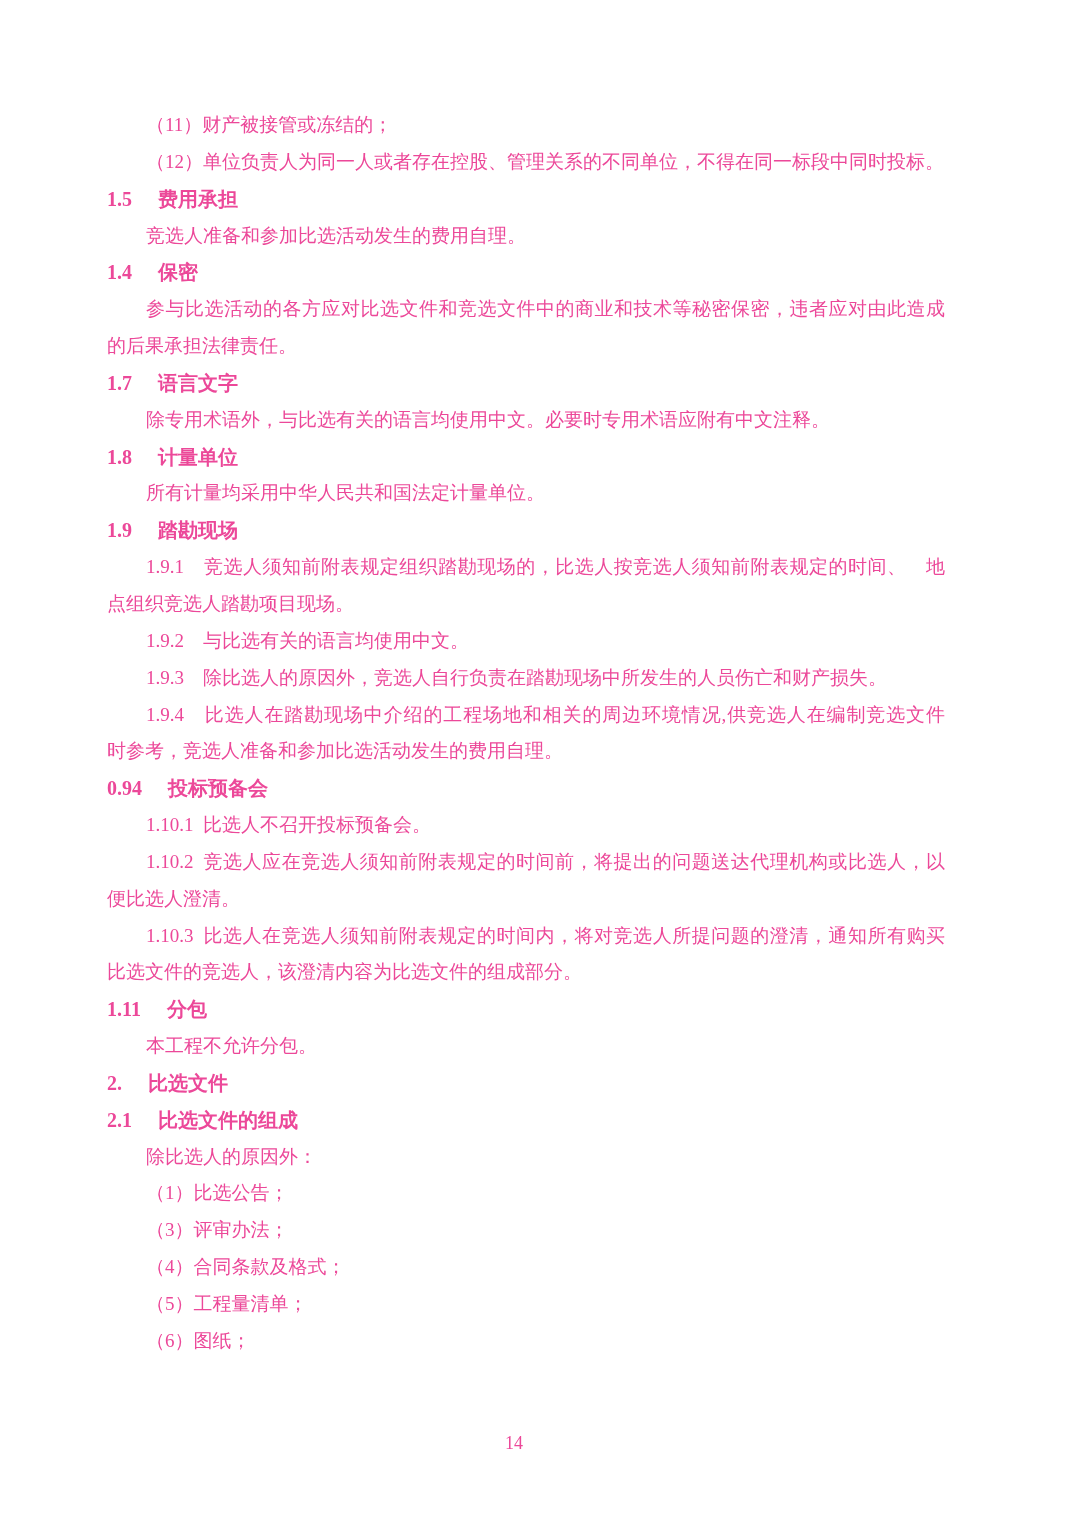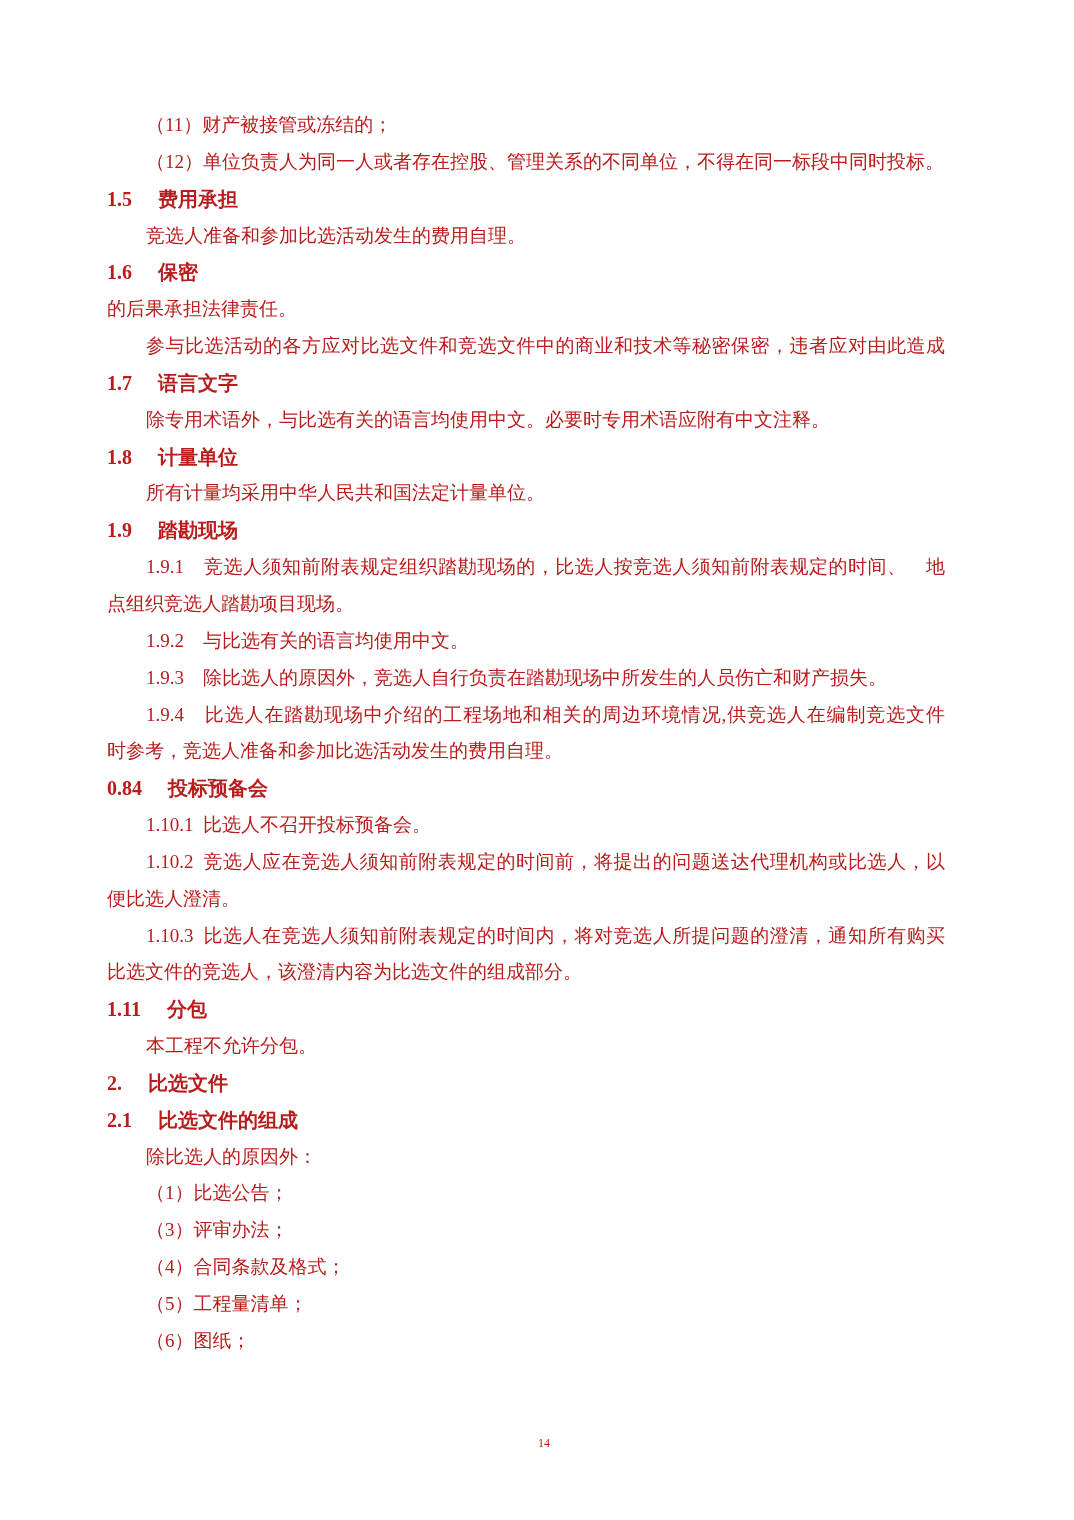--- a/index.html
+++ b/index.html
@@ -2,21 +2,21 @@
 <html><head>
 <meta charset="utf-8">
 <style>
   html,body{margin:0;padding:0;background:#e8e8e8;}
   .page{
     position:relative;
     width:1074px;height:1520px;
     margin:0 auto;
     background:#ffffff;
     font-family:"Liberation Serif","DejaVu Serif",serif;
-    color:#b91c1c;
+    color:#ec4899;
     overflow:hidden;
   }
   .content{
     position:absolute;
     left:107px;top:107px;
     width:838px;
   }
   .line{
     height:36.85px;
     line-height:36.85px;
@@ -35,51 +35,51 @@
   }
   .h-num{
     font-family:"Liberation Serif","DejaVu Serif",serif;
     margin-right:26px;
   }
   .h-title{
     font-family:Liberation Mono, monospace;
   }
   .footer{
     position:absolute;
-    left:125px;top:1428px;
+    left:95px;top:1428px;
     width:838px;
     text-align:center;
-    font-size:12px;
+    font-size:18px;
     line-height:30px;
   }
 </style>
 </head>
 <body>
 
 <div class="page">
   <div class="content" id="content">
       <div class="line indent">（11）财产被接管或冻结的；</div>
       <div class="line indent">（12）单位负责人为同一人或者存在控股、管理关系的不同单位，不得在同一标段中同时投标。</div>
       <div class="line heading"><span class="h-num">1.5</span><span class="h-title">费用承担</span></div>
       <div class="line indent">竞选人准备和参加比选活动发生的费用自理。</div>
-      <div class="line heading"><span class="h-num">1.6</span><span class="h-title">保密</span></div>
+      <div class="line heading"><span class="h-num">1.4</span><span class="h-title">保密</span></div>
+      <div class="line indent fill">参与比选活动的各方应对比选文件和竞选文件中的商业和技术等秘密保密，违者应对由此造成</div>
       <div class="line">的后果承担法律责任。</div>
-      <div class="line indent fill">参与比选活动的各方应对比选文件和竞选文件中的商业和技术等秘密保密，违者应对由此造成</div>
       <div class="line heading"><span class="h-num">1.7</span><span class="h-title">语言文字</span></div>
       <div class="line indent">除专用术语外，与比选有关的语言均使用中文。必要时专用术语应附有中文注释。</div>
       <div class="line heading"><span class="h-num">1.8</span><span class="h-title">计量单位</span></div>
       <div class="line indent">所有计量均采用中华人民共和国法定计量单位。</div>
       <div class="line heading"><span class="h-num">1.9</span><span class="h-title">踏勘现场</span></div>
       <div class="line indent fill">1.9.1　竞选人须知前附表规定组织踏勘现场的，比选人按竞选人须知前附表规定的时间、　地</div>
       <div class="line">点组织竞选人踏勘项目现场。</div>
       <div class="line indent">1.9.2　与比选有关的语言均使用中文。</div>
       <div class="line indent">1.9.3　除比选人的原因外，竞选人自行负责在踏勘现场中所发生的人员伤亡和财产损失。</div>
       <div class="line indent fill">1.9.4　比选人在踏勘现场中介绍的工程场地和相关的周边环境情况,供竞选人在编制竞选文件</div>
       <div class="line">时参考，竞选人准备和参加比选活动发生的费用自理。</div>
-      <div class="line heading"><span class="h-num">0.84</span><span class="h-title">投标预备会</span></div>
+      <div class="line heading"><span class="h-num">0.94</span><span class="h-title">投标预备会</span></div>
       <div class="line indent">1.10.1 比选人不召开投标预备会。</div>
       <div class="line indent fill">1.10.2 竞选人应在竞选人须知前附表规定的时间前，将提出的问题送达代理机构或比选人，以</div>
       <div class="line">便比选人澄清。</div>
       <div class="line indent fill">1.10.3 比选人在竞选人须知前附表规定的时间内，将对竞选人所提问题的澄清，通知所有购买</div>
       <div class="line">比选文件的竞选人，该澄清内容为比选文件的组成部分。</div>
       <div class="line heading"><span class="h-num">1.11</span><span class="h-title">分包</span></div>
       <div class="line indent">本工程不允许分包。</div>
       <div class="line heading"><span class="h-num">2.</span><span class="h-title">比选文件</span></div>
       <div class="line heading"><span class="h-num">2.1</span><span class="h-title">比选文件的组成</span></div>
       <div class="line indent">除比选人的原因外：</div>

